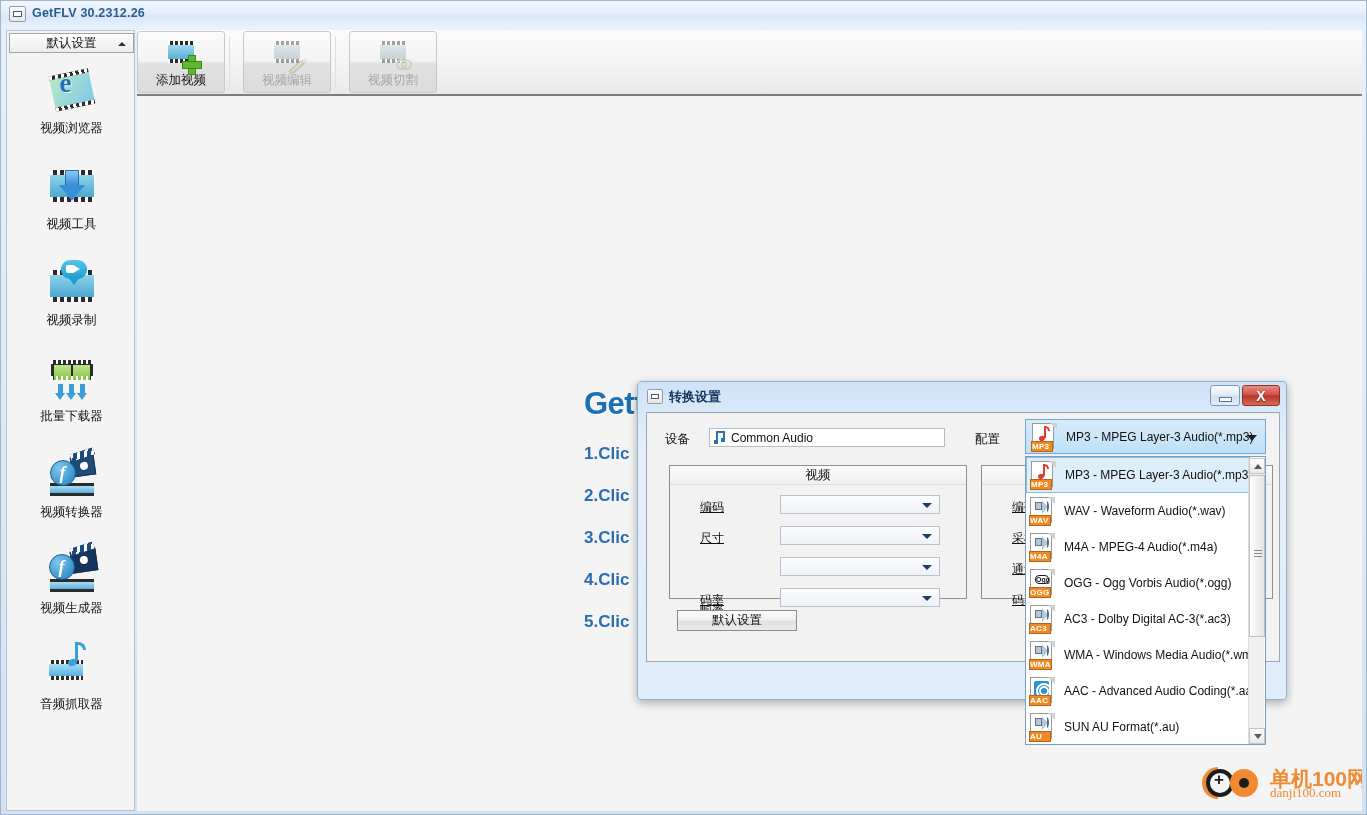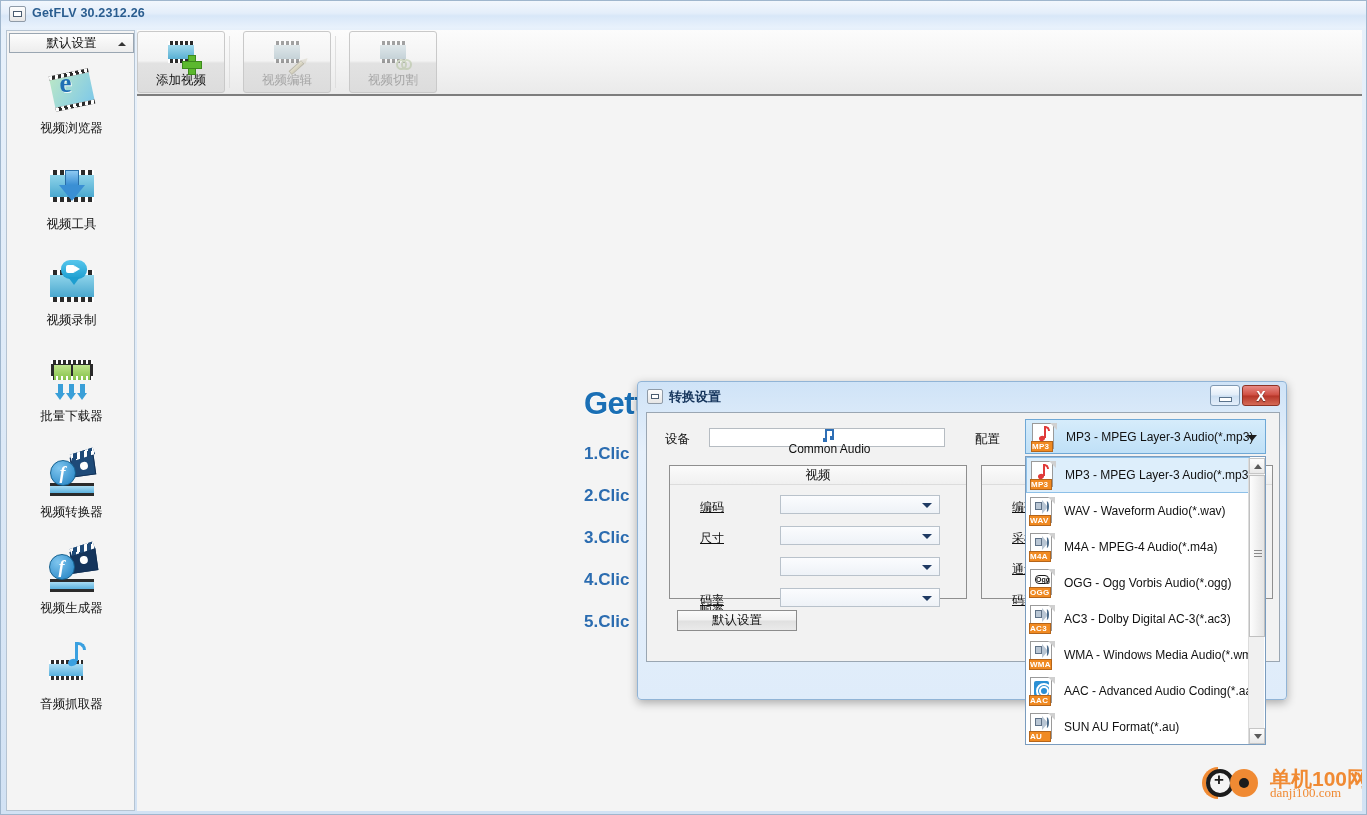--- a/index.html
+++ b/index.html
@@ -157,21 +157,21 @@
   #dlg-body {
     position: absolute; left: 8px; top: 30px; width: 634px; height: 250px;
     background: #f2f2f2; border: 1px solid #9aa6b2;
   }
 
   .lbl-cn { position: absolute; font-size: 12.5px; color: #111; white-space: nowrap; }
 
   #device-field {
     position: absolute; left: 62px; top: 15px; width: 236px; height: 19px;
     background: #fff; border: 1px solid #b6bcc2;
-    display: flex; align-items: center; flex-direction: column;
+    display: flex; align-items: center;
   }
   #device-field .mnote {
     margin-left: 4px; width: 12px; height: 13px; position: relative; flex: none;
   }
   #device-value { margin-left: 5px; font-size: 12px; color: #111; white-space: nowrap; }
 
   .groupbox {
     position: absolute; background: #f2f2f2; border: 1px solid #8f8f8f;
   }
   .groupbox .gb-head {

